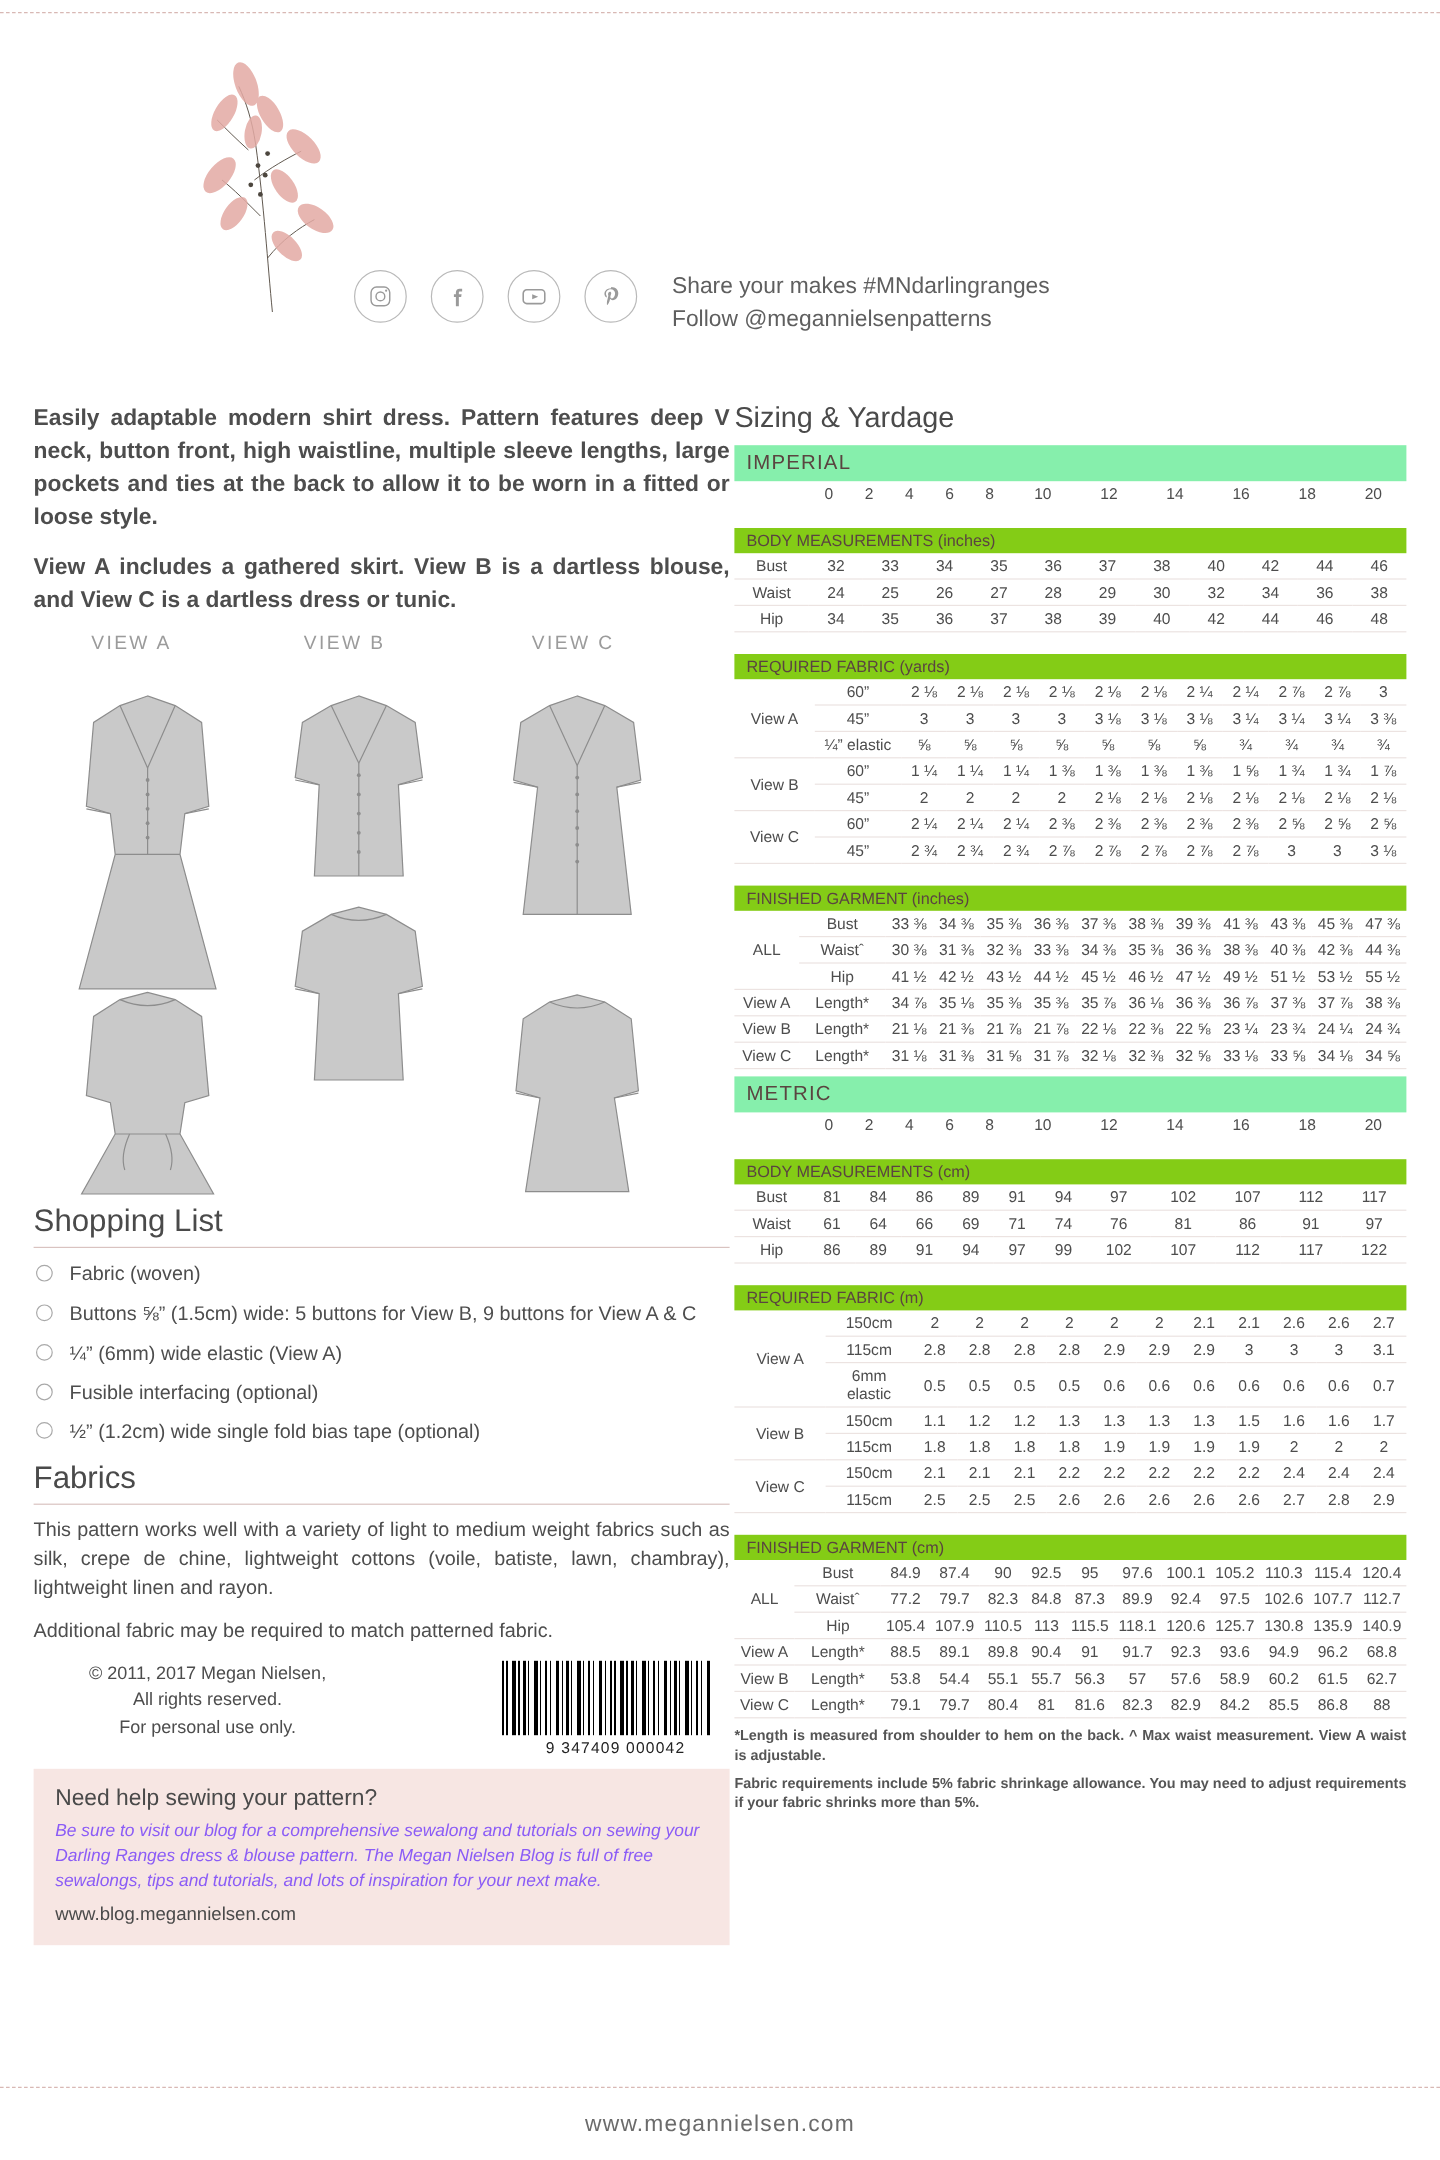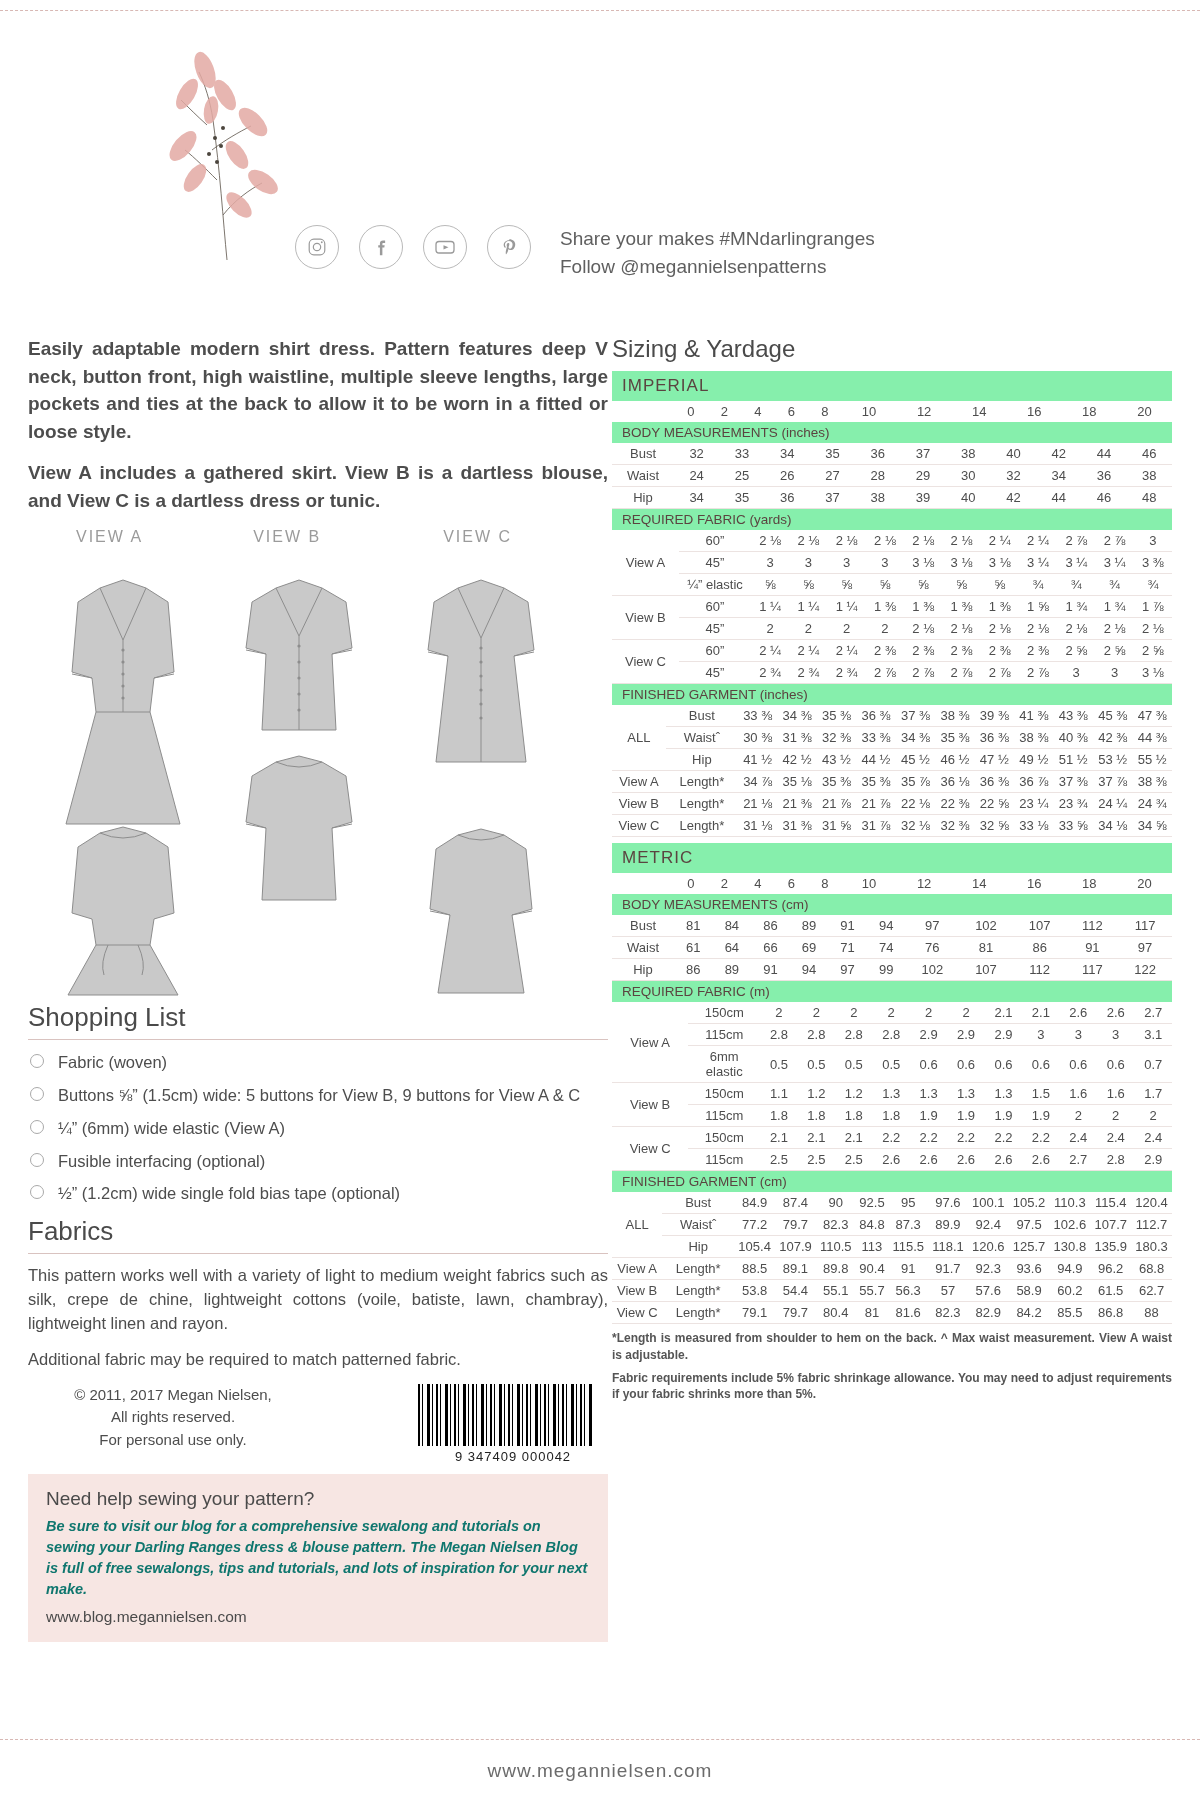--- a/index.html
+++ b/index.html
@@ -56,28 +56,28 @@
 
   .copyright { font-size:15px; color:#4d4d4d; line-height:1.5; text-align:center; width:290px; font-weight:300;}
   .barcode-wrap { position:absolute; right:0; top:0; width:190px; }
   .barcode { height:62px; width:175px; background:
      repeating-linear-gradient(90deg,#000 0 2px,#fff 2px 4px,#000 4px 5px,#fff 5px 9px,#000 9px 12px,#fff 12px 14px,#000 14px 15px,#fff 15px 18px);
   }
   .barcode-num { font-size:13px; letter-spacing:1px; margin-top:3px; text-align:center; color:#222; font-family:"Liberation Sans", sans-serif;}
 
   .help-box { background:#f7e6e3; padding:14px 18px 16px 18px; }
   .help-title { font-size:19px; color:#4a4a4a; margin-bottom:6px; font-weight:300;}
-  .help-body { font-size:14.5px; font-style:italic; color:#0f766e; line-height:1.45; font-weight:700;}
+  .help-body { font-size:14.5px; font-style:italic; color:#8b5cf6; line-height:1.45; font-weight:400;}
   .help-url { font-size:15.5px; color:#4a4a4a; margin-top:8px; font-weight:300;}
 
   
   .right-col { position:absolute; left:612px; top:335px; width:560px; }
   .right-title { font-size:24px; color:#4a4a4a; font-weight:300; margin:0 0 8px 0; }
   .band { background:#86efac; color:#5a4440; font-size:17px; letter-spacing:1px; padding:5px 10px; font-weight:400;}
-  .subband { background:#86efac; color:#5a4440; font-size:13.5px; padding:3px 10px; }
+  .subband { background:#84cc16; color:#5a4440; font-size:13.5px; padding:3px 10px;margin-top:18px; }
   table.sz { width:100%; border-collapse:collapse; font-size:13px; color:#4d4d4d; }
   table.sz td, table.sz th { padding:3px 2px; text-align:center; font-weight:300; }
   table.sz th { font-weight:400; font-size:13px; }
   td.lbl { text-align:left; padding-left:10px; width:62px; }
   td.lbl2 { text-align:left; padding-left:8px; width:72px; }
   .rowline td { border-bottom:1px solid #ece3e1; }
   .grp-label { text-align:left; padding-left:10px; font-size:13px; }
   .footnote { font-size:12px; color:#555; line-height:1.4; margin-top:6px; text-align:justify; font-weight:700;}
   .footer { position:absolute; bottom:18px; left:0; width:1200px; text-align:center; font-size:19px; color:#6b6b6b; letter-spacing:1px; font-weight:300;}
 </style>
@@ -768,21 +768,21 @@
       <td>105.4</td>
       <td>107.9</td>
       <td>110.5</td>
       <td>113</td>
       <td>115.5</td>
       <td>118.1</td>
       <td>120.6</td>
       <td>125.7</td>
       <td>130.8</td>
       <td>135.9</td>
-      <td>180.3</td>
+      <td>140.9</td>
     </tr>
     <tr class="rowline">
       <td class="grp-label">View A</td>
       <td class="lbl2">Length*</td>
       <td>88.5</td>
       <td>89.1</td>
       <td>89.8</td>
       <td>90.4</td>
       <td>91</td>
       <td>91.7</td>

